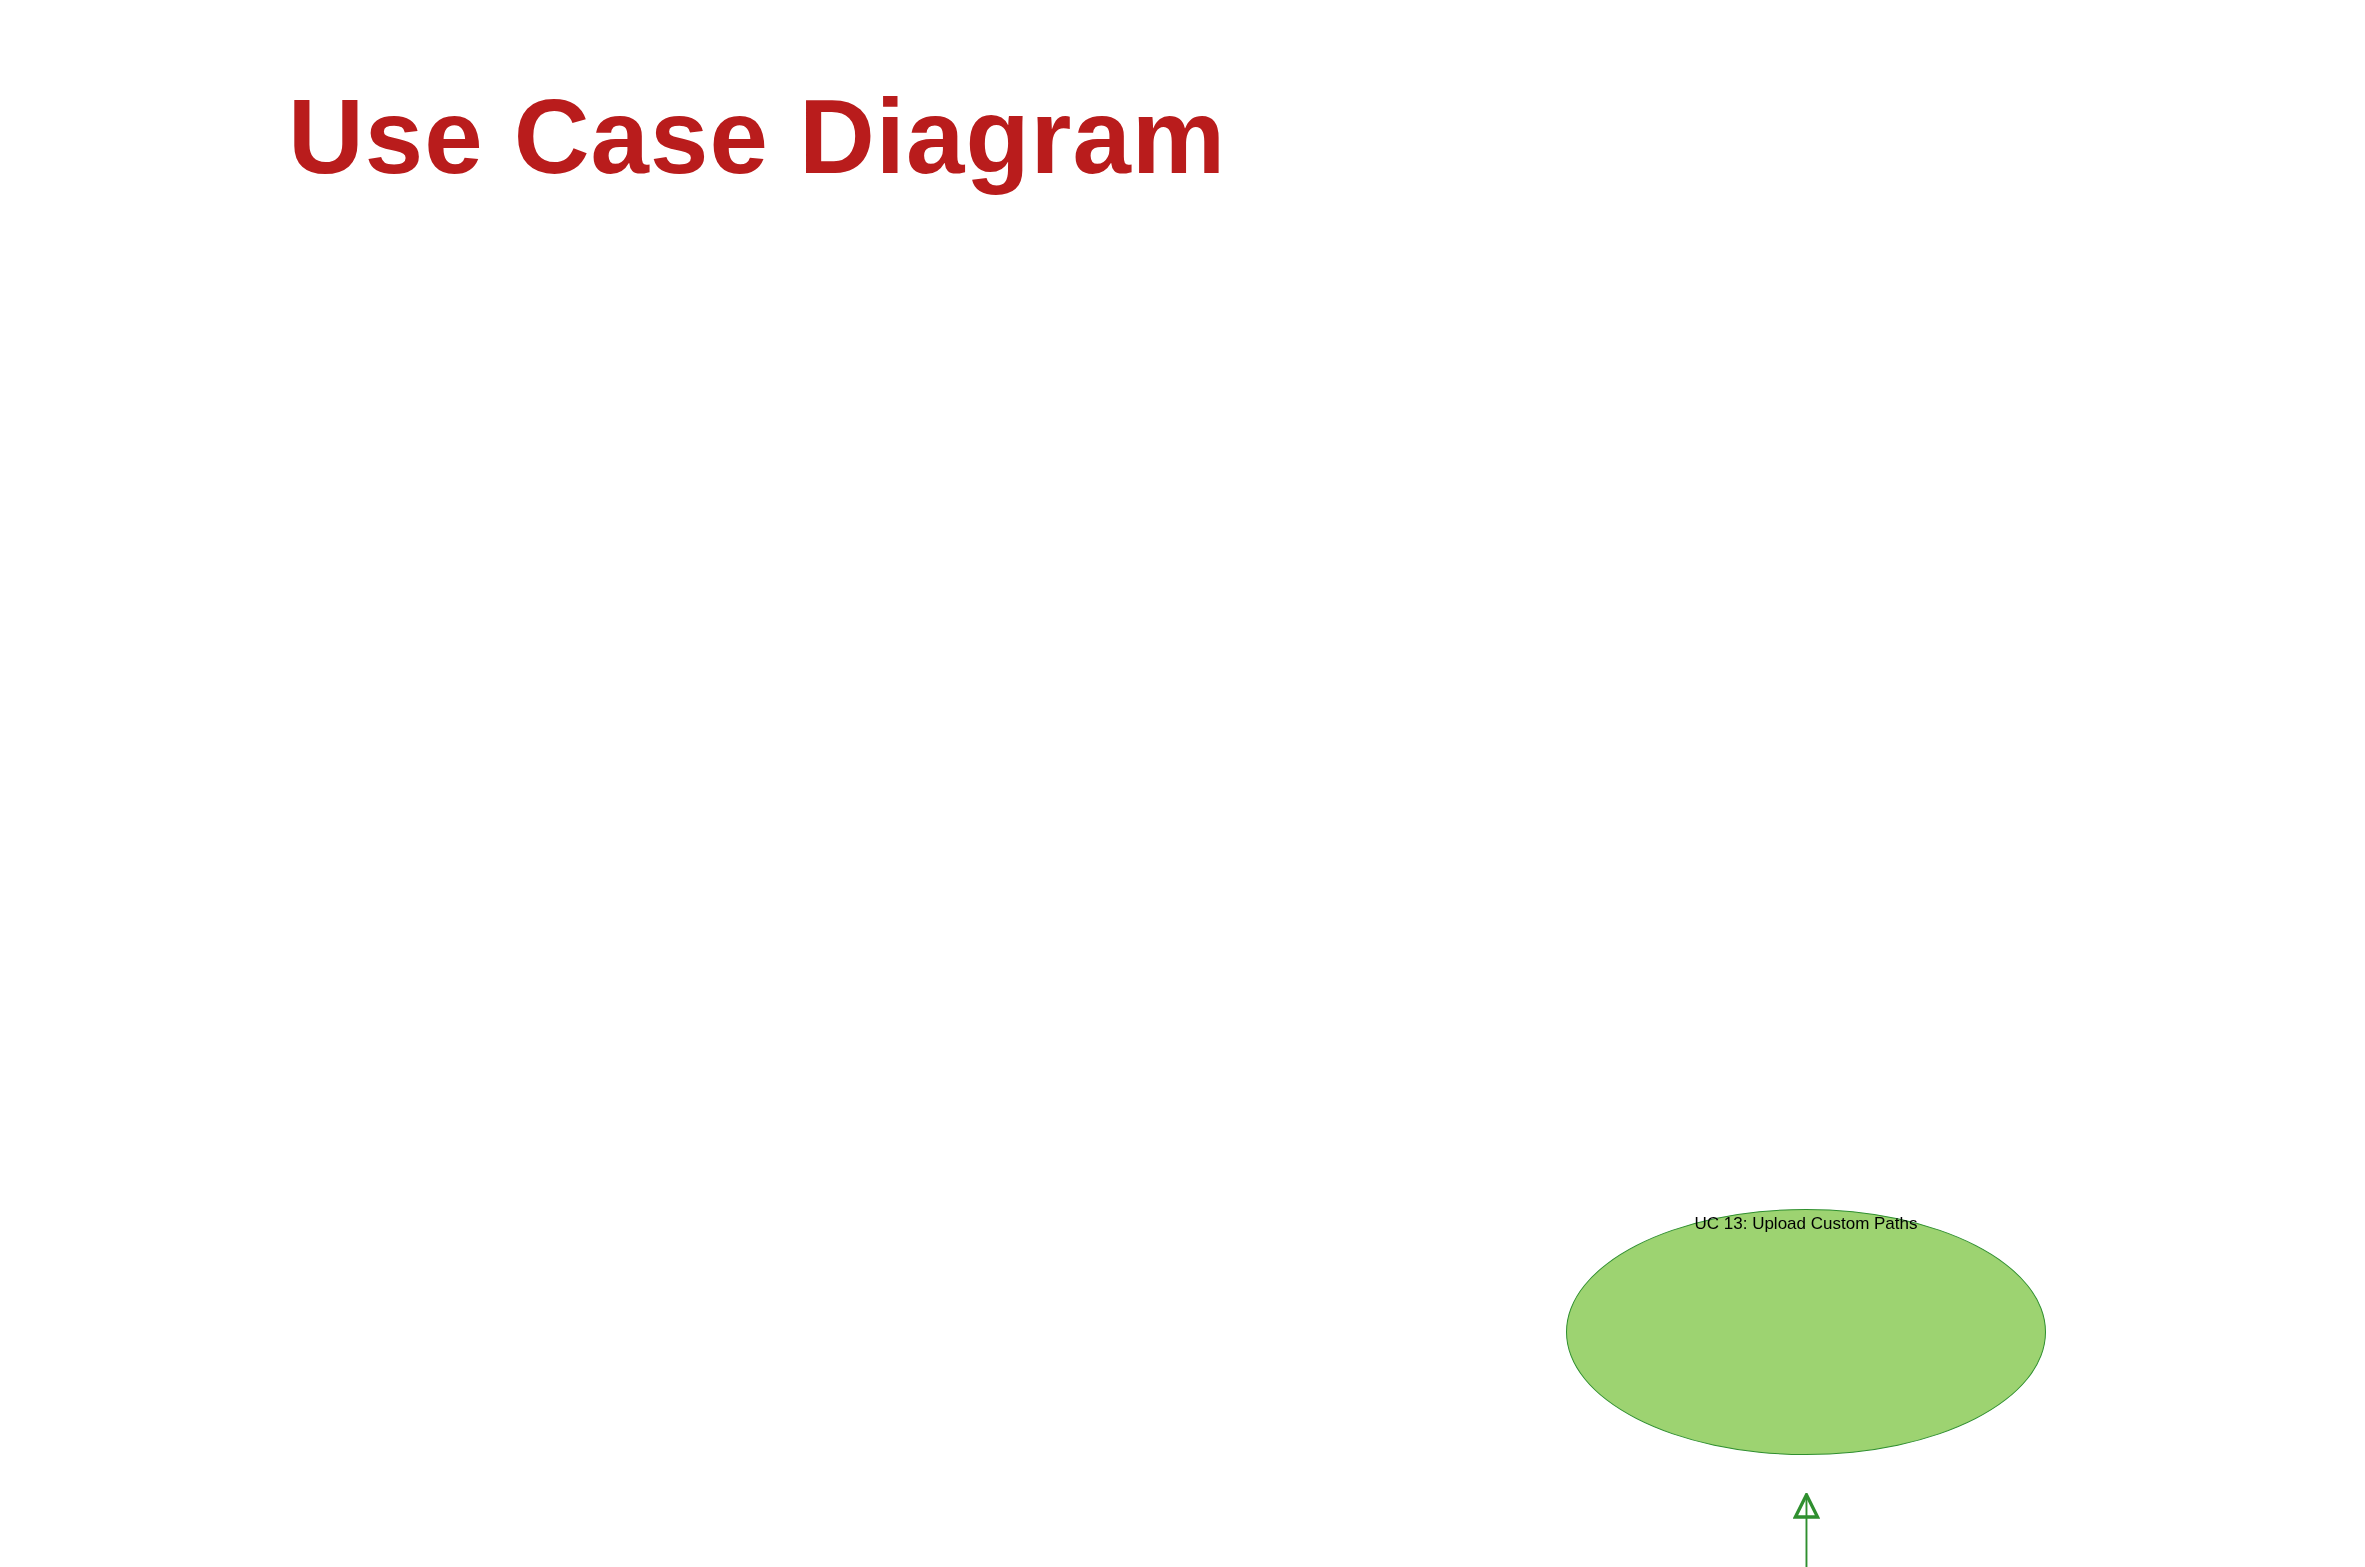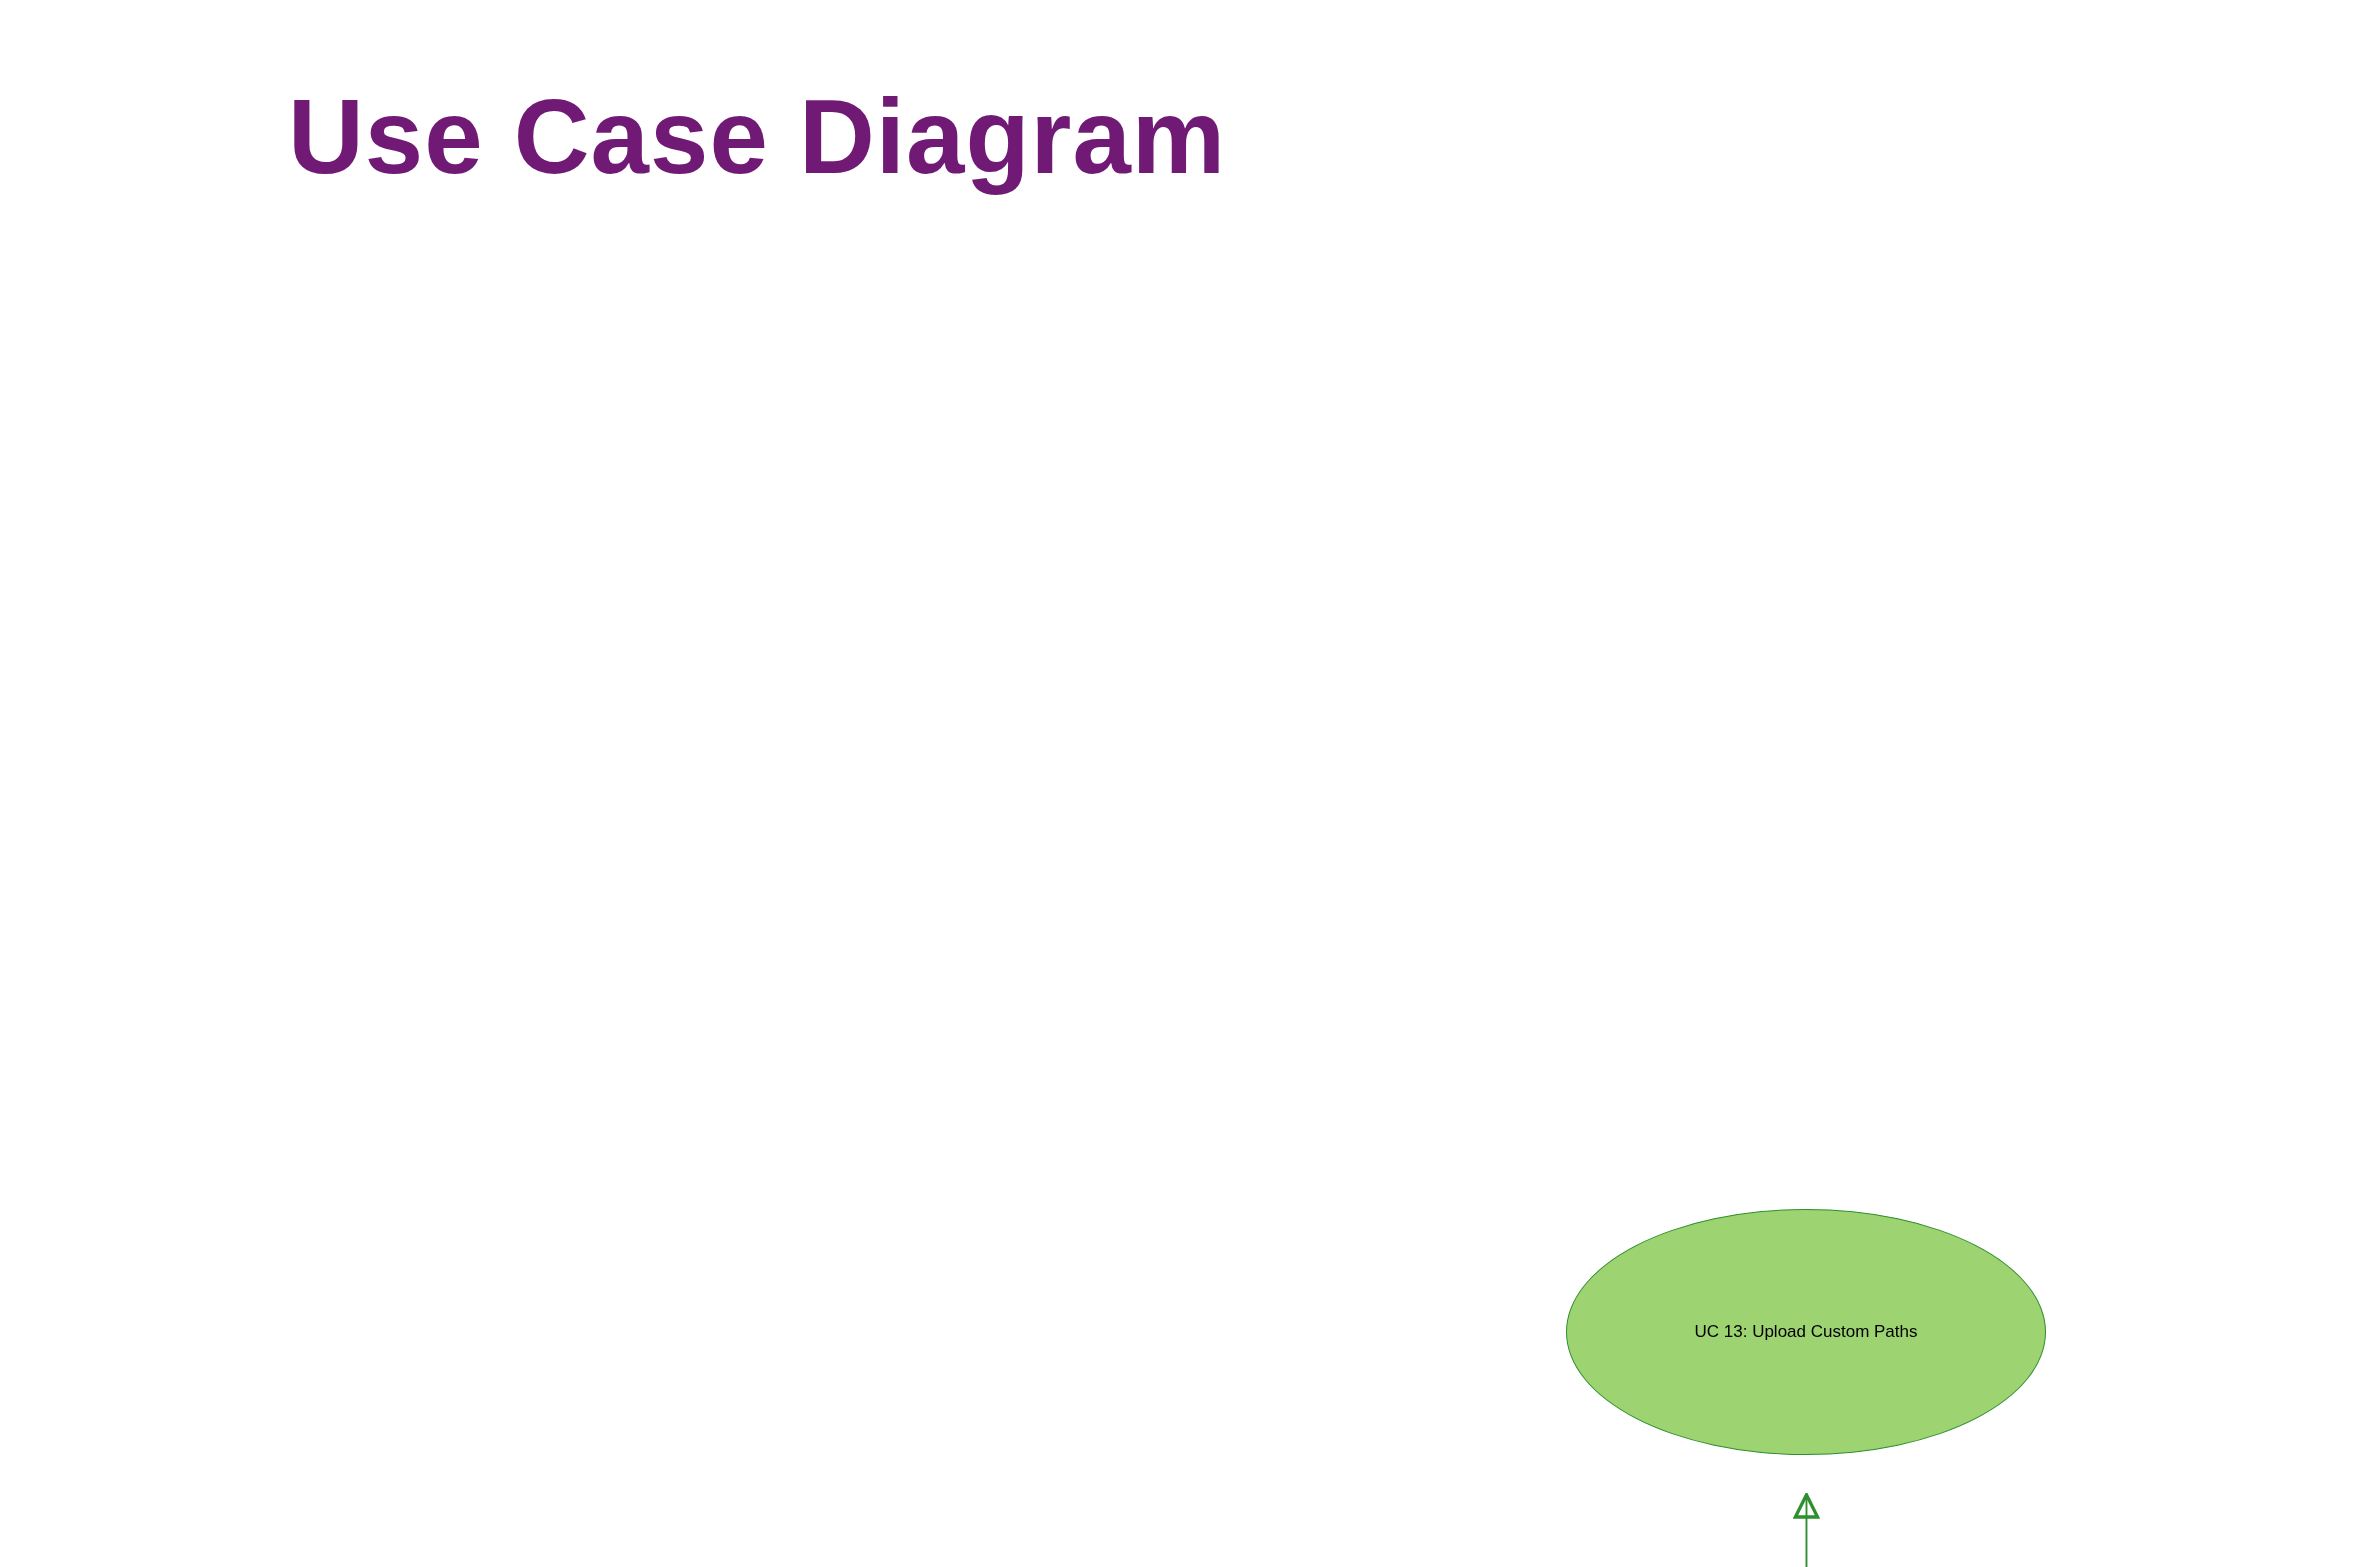--- a/index.html
+++ b/index.html
@@ -16,34 +16,34 @@
     width: 2366px;
     height: 1568px;
     background: #fff;
   }
   
   #title {
     position: absolute;
     font-family: "Arial Black", "Helvetica Neue", Helvetica, sans-serif;
     font-weight: 900;
     letter-spacing: 1px;
-    color: #701a75;
+    color: #b91c1c;
     white-space: nowrap;
   }
   svg { position: absolute; top: 0; left: 0; }
   .edge {
     stroke-width: 4;
     fill: none;
   }
   .node {
     position: absolute;
     border: 1.4px solid;
     border-radius: 50%;
     display: flex;
-    align-items: center;
+    align-items: flex-start;
     justify-content: center;
     text-align: center;
     box-sizing: border-box;
     line-height: 1.2;
   }
   .node > span { display: block; padding: 3.8px 6.7px; }
 </style>
 </head>
 <body>
 

